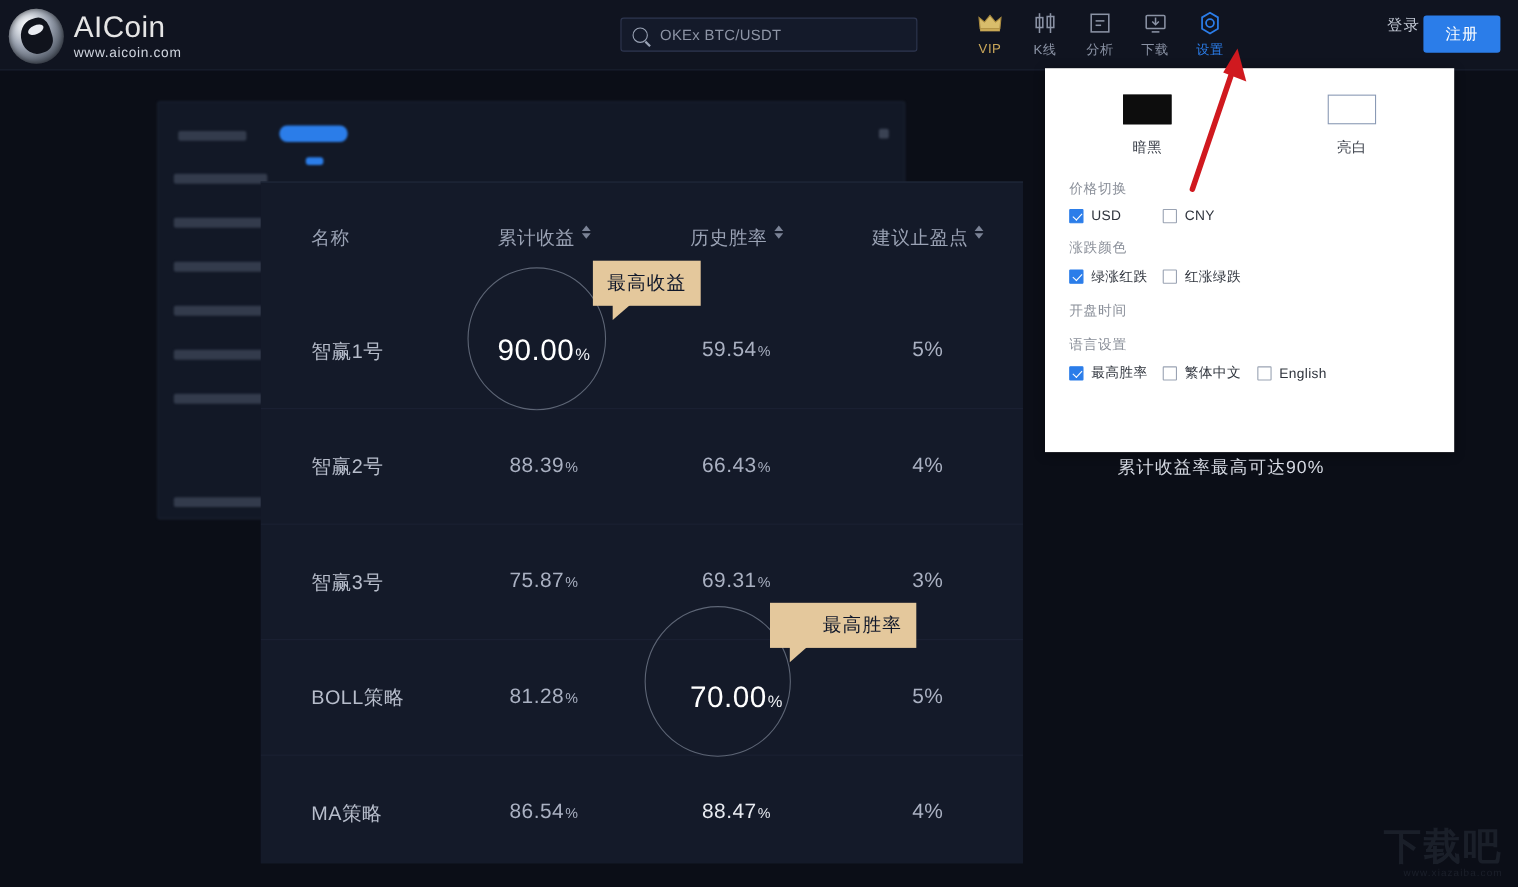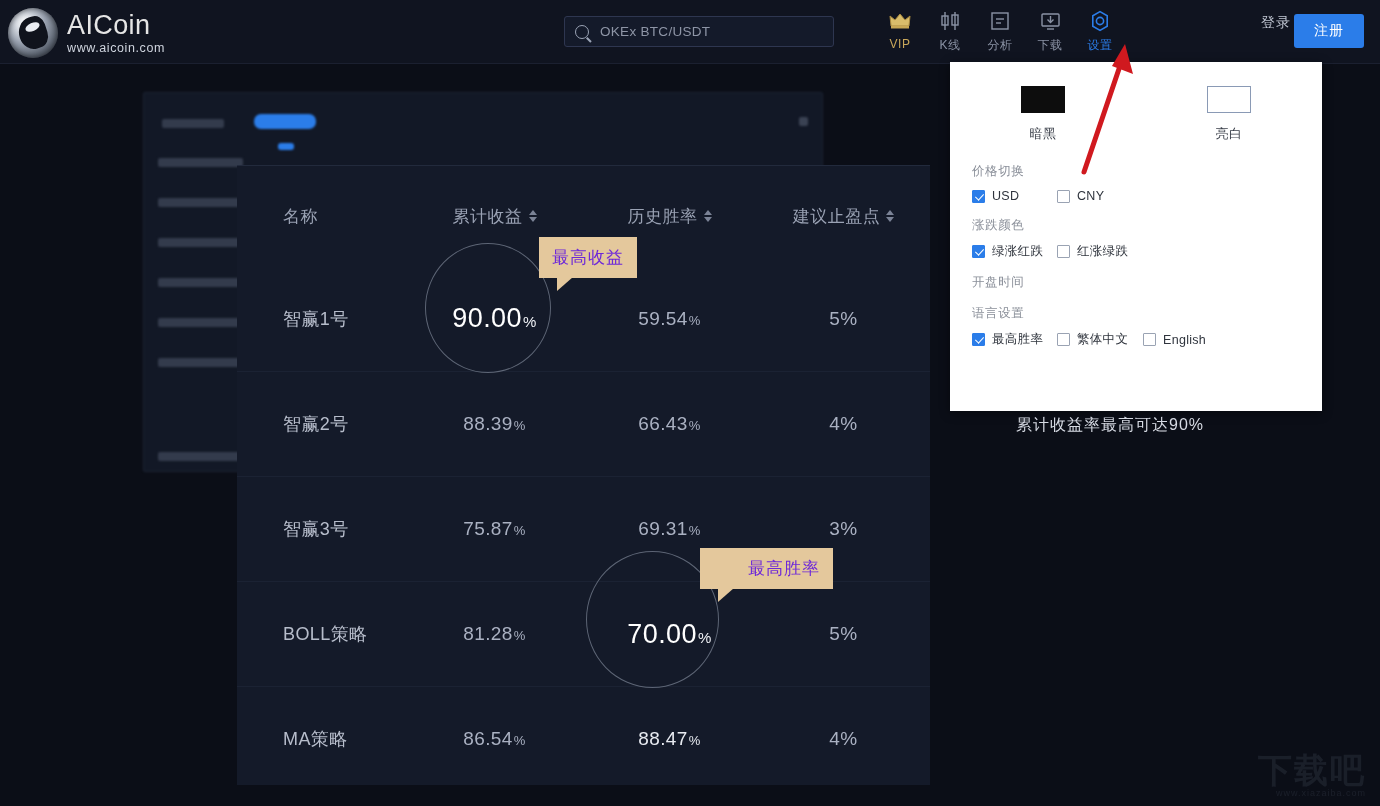--- a/index.html
+++ b/index.html
@@ -82,21 +82,21 @@
   
   #strategy-card{
     position:absolute; left:237px; top:165px; width:693px; height:620px;
     background:#141a29; border-top:1px solid #222a3c; z-index:10;
     overflow:hidden;
   }
   #table-header{
     position:absolute; left:0; top:0; width:693px; height:100px;
     display:flex; align-items:center;
   }
-  .th{ font-size:17px; color:#9aa2b4; display:flex; align-items:center; justify-content:center; letter-spacing:.5px; }
+  .th{ font-size:17px; color:#9aa2b4; display:flex; justify-content:center; letter-spacing:.5px; }
   .col-name{ width:170px; justify-content:flex-start; padding-left:46px; }
   .col-ret { width:175px; }
   .col-win { width:175px; }
   .col-tp  { width:173px; }
   .sorter{ display:inline-flex; flex-direction:column; margin-left:6px; gap:2px; }
   .sorter i{ display:block; width:0;height:0;border-left:4.5px solid transparent;border-right:4.5px solid transparent; }
   .sorter i.up{ border-bottom:5px solid #7b8396; }
   .sorter i.dn{ border-top:5px solid #7b8396; }
 
   .trow{
@@ -113,21 +113,21 @@
   
   .ring{
     position:absolute; border:1.6px solid #5d6575; border-radius:50%;
     z-index:12; pointer-events:none;
   }
   #ring-return{ left:425px; top:243px; width:126px; height:130px; }
   #ring-win{   left:586px; top:551px; width:133px; height:137px; }
 
   
   .tip{
-    position:absolute; background:#e4c89c; color:#6d28d9;
+    position:absolute; background:#e4c89c; color:#0f172a;
     font-size:17px; letter-spacing:1px; padding:9px 13px; z-index:20;
     white-space:nowrap;
   }
   .tip:after{
     content:""; position:absolute; left:18px; bottom:-13px;
     border-left:0 solid transparent; border-right:16px solid transparent;
     border-top:14px solid #e4c89c;
   }
   #tip-return{ left:539px; top:237px; }
   #tip-win{ left:700px; top:548px;padding-left:48px; }

